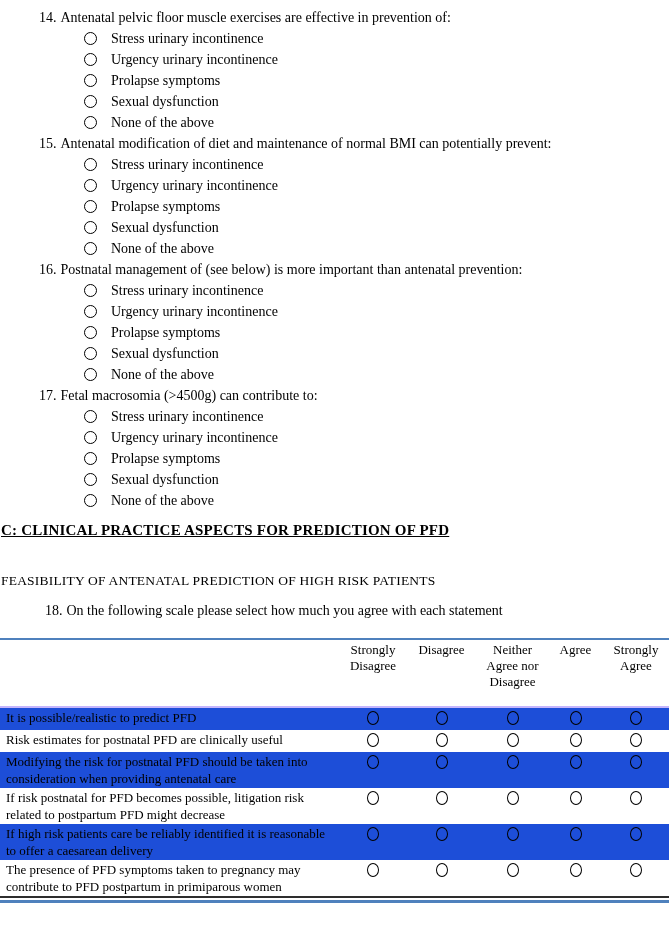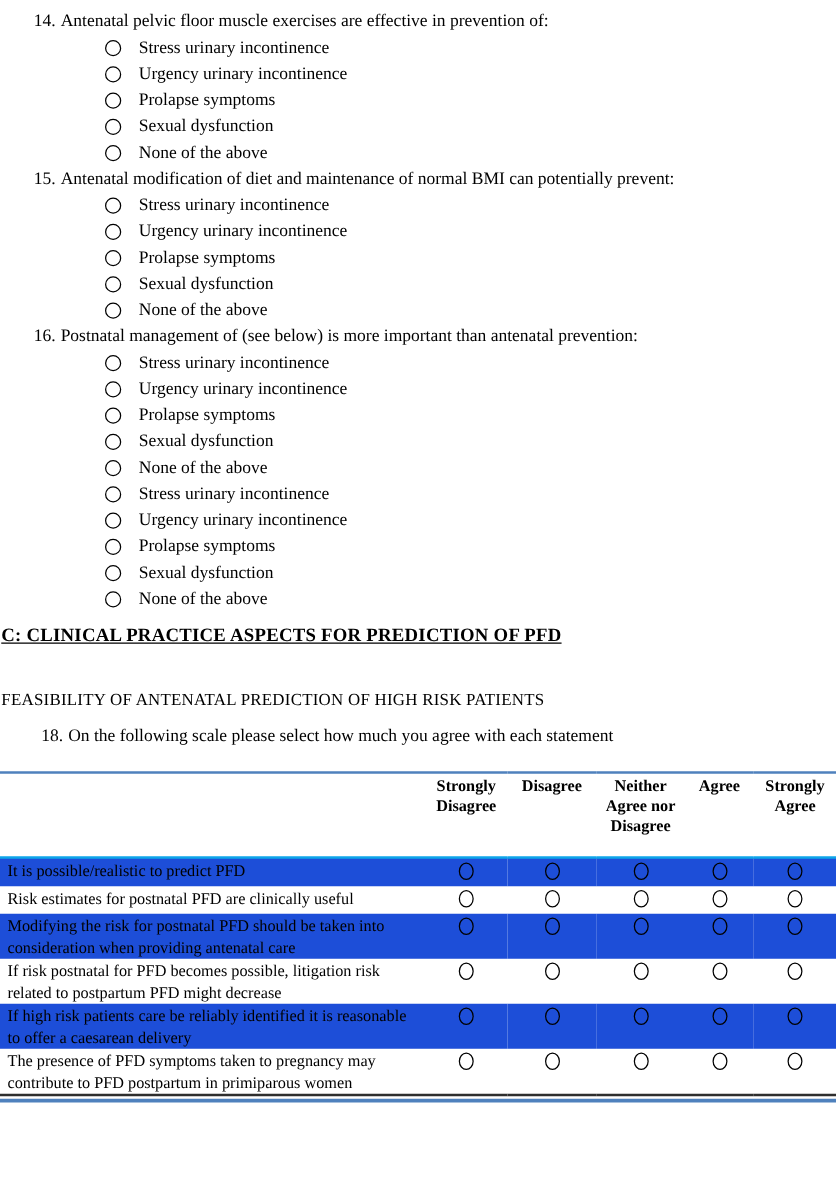--- a/index.html
+++ b/index.html
@@ -8,21 +8,21 @@
     background: #ffffff;
     font-family: "Liberation Serif", "DejaVu Serif", serif;
     color: #000;
     overflow: hidden;
   }
   .page { width: 669px; height: 947px; padding-top: 7px; box-sizing: border-box; }
 
   
   .question { margin-left: 27px; }
   .q-line { font-size: 14px; line-height: 21px; white-space: nowrap; }
-  .q-num { margin-right: 4px; }
+  .q-num { margin-right: 4px; margin-left: 12px; }
   .option {
     margin-left: 57px; height: 21px;
     display: flex; align-items: center; gap: 14px;
   }
   .radio {
     display: inline-block; box-sizing: border-box;
     width: 13px; height: 13px;
     border: 1.6px solid #000; border-radius: 50%;
     background: transparent; flex: 0 0 auto;
   }
@@ -39,21 +39,21 @@
     font-size: 13.5px; line-height: 21px; letter-spacing: 0.2px;
   }
   .q18-line { margin: 9px 0 0 33px; font-size: 14px; line-height: 21px; }
 
   
   table.likert {
     width: 669px; margin-top: 17px;
     border-collapse: collapse; table-layout: fixed;
     border-top: 2.5px solid #4f81bd;
   }
-  table.likert thead tr { border-bottom: 2px solid #0ea5e9; font-weight: bold; }
+  table.likert thead tr { border-bottom: 2px solid #c4b5fd; }
   table.likert thead td {
     height: 64px; vertical-align: top; text-align: center;
     font-size: 13px; line-height: 16px; padding: 2px 1px 0 1px;
   }
   table.likert tbody td {
     vertical-align: top; font-size: 13px; line-height: 17px;
     padding: 1px 0 1px 0;
   }
   td.statement { padding: 1px 14px 1px 6px !important; }
   td.radio-cell { text-align: center; padding-top: 3px !important; }
@@ -143,20 +143,23 @@
       <span class="radio"></span>
       <span class="opt-label">Sexual dysfunction</span>
     </div>
     <div class="option">
       <span class="radio"></span>
       <span class="opt-label">None of the above</span>
     </div>
   </div>
 
   <div class="question">
+    <div class="q-line">
+      <span class="q-num">17.</span><span class="q-text">Fetal macrosomia (&gt;4500g) can contribute to:</span>
+    </div>
     <div class="option">
       <span class="radio"></span>
       <span class="opt-label">Stress urinary incontinence</span>
     </div>
     <div class="option">
       <span class="radio"></span>
       <span class="opt-label">Urgency urinary incontinence</span>
     </div>
     <div class="option">
       <span class="radio"></span>

